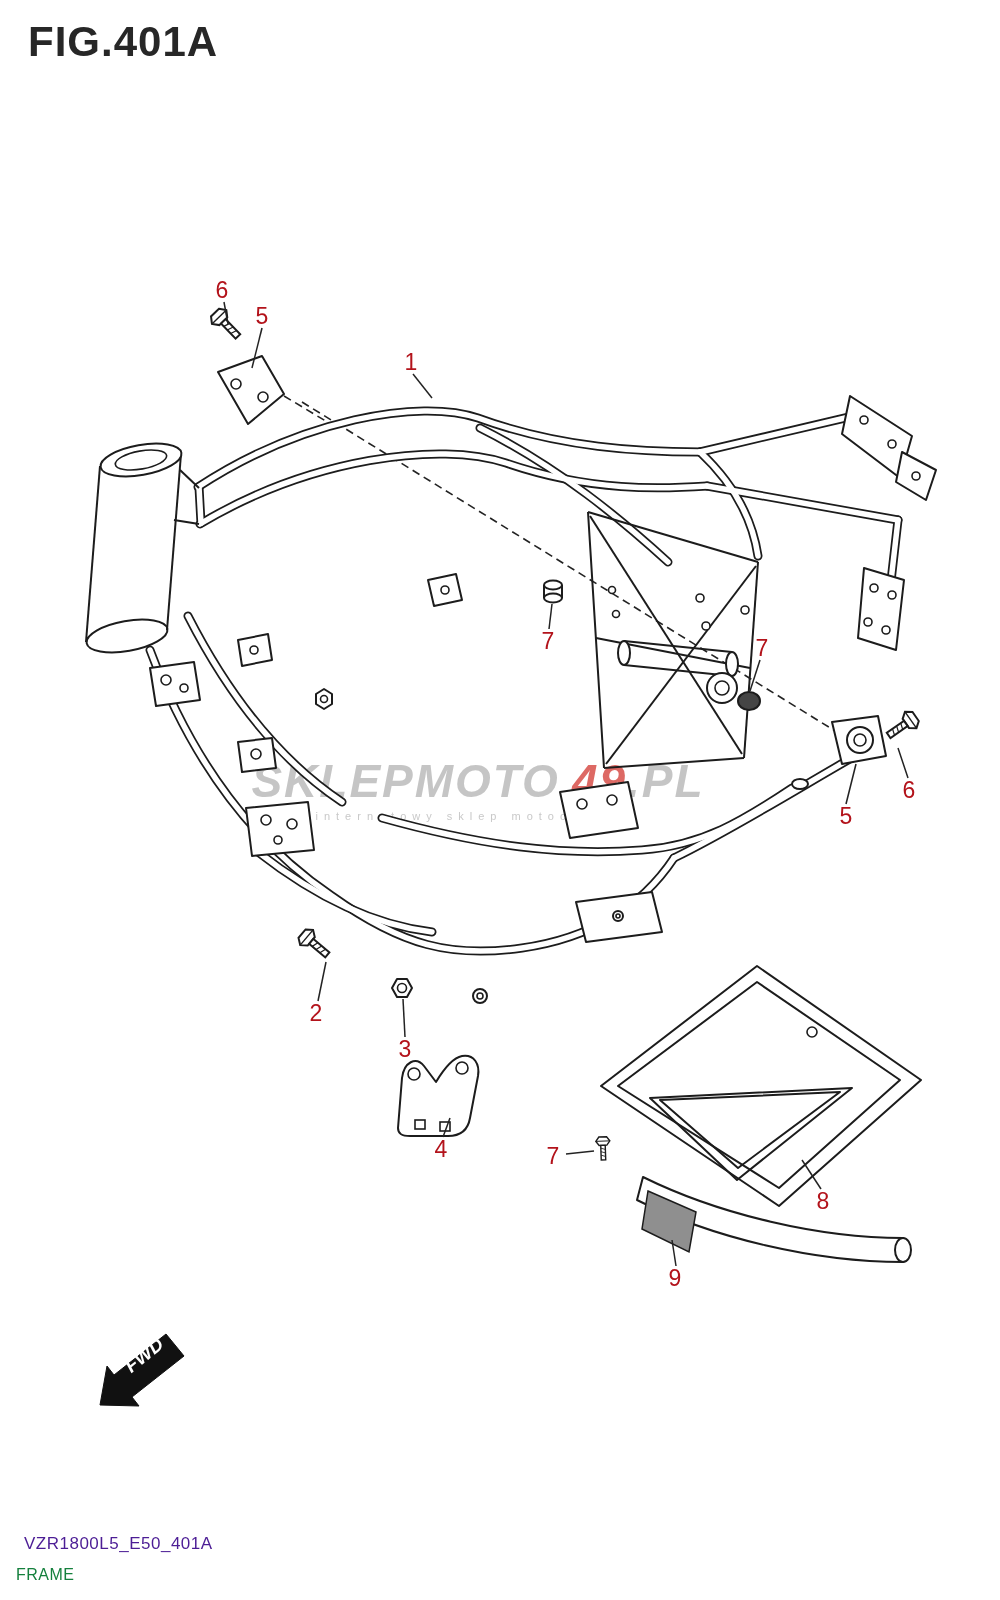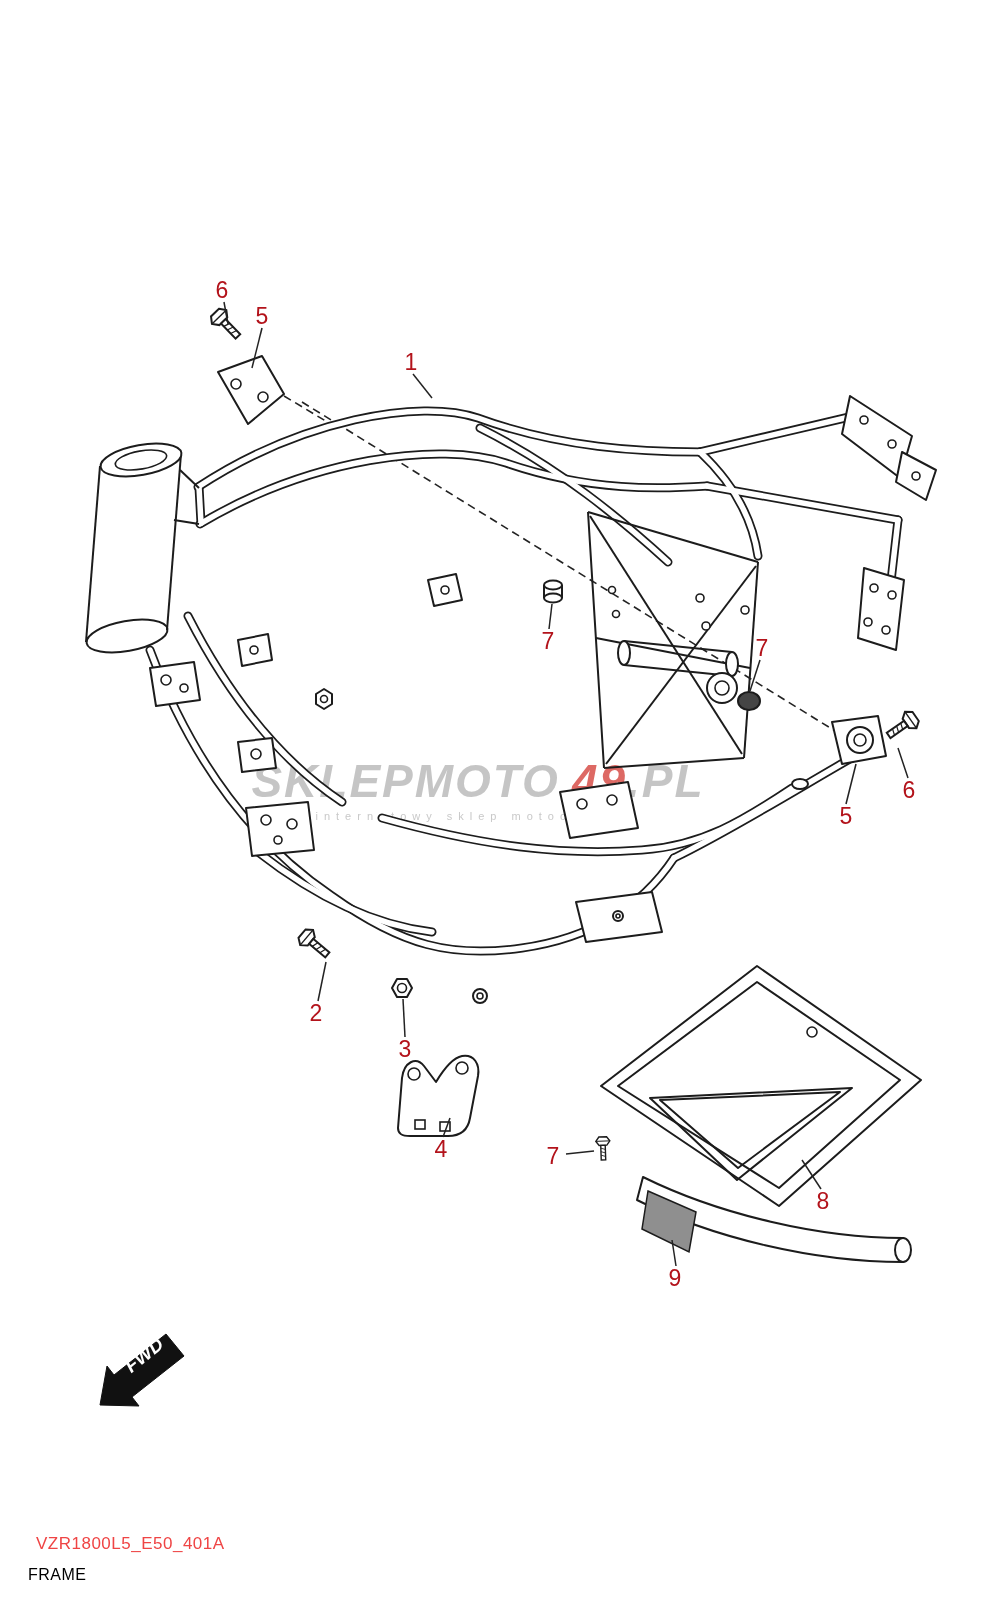--- a/index.html
+++ b/index.html
@@ -17,41 +17,42 @@
   }
   .wm-line{font:700 italic 46px "Liberation Sans",sans-serif;letter-spacing:2px;color:#bcbcbc;opacity:.85;}
   .wm-accent{color:#d8504a;margin-left:12px;}
   .wm-sub{font:400 11px "Liberation Sans",sans-serif;letter-spacing:6px;color:#c3c3c3;margin-top:2px;opacity:.9;}
   svg.diagram{position:absolute;left:0;top:0;z-index:2;}
   .callout{
     position:absolute;transform:translate(-50%,-50%);z-index:3;
     color:#b3131b;font:400 23px "Liberation Sans",sans-serif;
   }
   .footer-code{
-    position:absolute;left:36px;top:1534px;z-index:3;
-    font:400 17px "Liberation Sans",sans-serif;color:#ef4444;letter-spacing:.5px;
+    position:absolute;left:24px;top:1534px;z-index:3;
+    font:400 17px "Liberation Sans",sans-serif;color:#4c1d95;letter-spacing:.5px;
   }
   .footer-name{
-    position:absolute;left:28px;top:1566px;z-index:3;
-    font:400 16px "Liberation Sans",sans-serif;color:#000000;letter-spacing:.5px;
+    position:absolute;left:16px;top:1566px;z-index:3;
+    font:400 16px "Liberation Sans",sans-serif;color:#15803d;letter-spacing:.5px;
   }
   
   .tube-o{fill:none;stroke:#1c1c1c;stroke-width:9;stroke-linecap:round;stroke-linejoin:round;}
   .tube-i{fill:none;stroke:#ffffff;stroke-width:5.5;stroke-linecap:round;stroke-linejoin:round;}
   .ln{fill:none;stroke:#1c1c1c;stroke-width:2;stroke-linejoin:round;}
   .plate{fill:#ffffff;stroke:#1c1c1c;stroke-width:2;stroke-linejoin:round;}
   .hole{fill:#ffffff;stroke:#1c1c1c;stroke-width:1.6;}
   .leader{stroke:#232323;stroke-width:1.5;}
   .dash{stroke:#232323;stroke-width:1.6;stroke-dasharray:8 5;fill:none;}
 </style>
 </head>
 <body>
 
 <div class="page">
 
+  <h1 class="title">FIG.401A</h1>
 
   <div class="watermark">
     <div class="wm-line"><span>SKLEPMOTO</span><span class="wm-accent">49</span><span>.PL</span></div>
     <div class="wm-sub">internetowy sklep motocyklowy</div>
   </div>
 
   <svg class="diagram" width="1000" height="1600" viewBox="0 0 1000 1600">
     <defs>
       <g id="bolt">
         <polygon points="-13,-5.5 -7,-10 -1,-5.5 -1,5.5 -7,10 -13,5.5" fill="#ffffff" stroke="#1c1c1c" stroke-width="2"></polygon>

